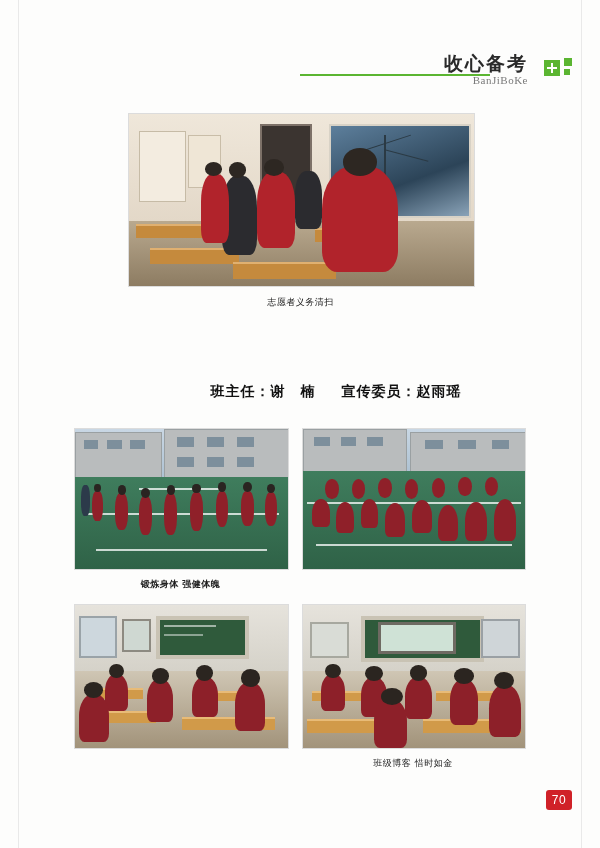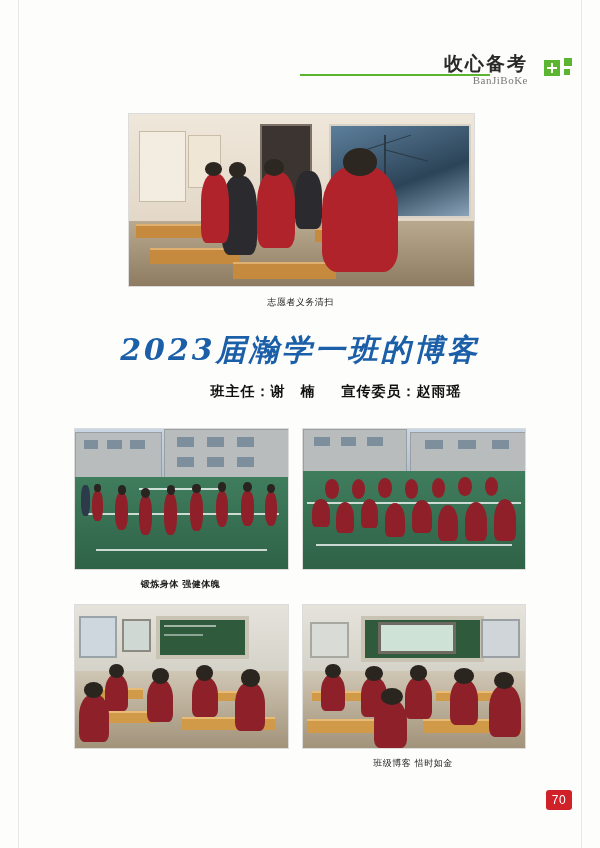--- a/index.html
+++ b/index.html
@@ -263,21 +263,20 @@
       <div class="el v-head" style="left:39%; top:26%; width:6%; height:10%;"></div>
       <div class="el v-person v-dark" style="left:27%; top:36%; width:10%; height:46%;"></div>
       <div class="el v-head" style="left:29%; top:28%; width:5%; height:9%;"></div>
       <div class="el v-person v-red" style="left:21%; top:35%; width:8%; height:40%;"></div>
       <div class="el v-head" style="left:22%; top:28%; width:5%; height:8%;"></div>
       <div class="el v-person v-dark" style="left:48%; top:33%; width:8%; height:34%;"></div>
     </div>
   </div>
   <div class="cap" id="cap-volunteer">志愿者义务清扫</div>
 
-  <div class="main-title">2023届瀚学一班的博客</div>
   <div class="sub-line">
     <span>班主任：谢　楠</span><span class="gap"></span><span>宣传委员：赵雨瑶</span>
   </div>
 
   <div class="photo" id="photo-exercise">
     <div class="scene">
       <div class="el p-sky"></div>
       <div class="el p-bldg" style="left:0%; top:2%; width:40%; height:32%;"></div>
       <div class="el p-bldg" style="left:42%; top:0%; width:58%; height:34%;"></div>
       <div class="el p-win" style="left:4%; top:8%; width:7%; height:6%;"></div>

